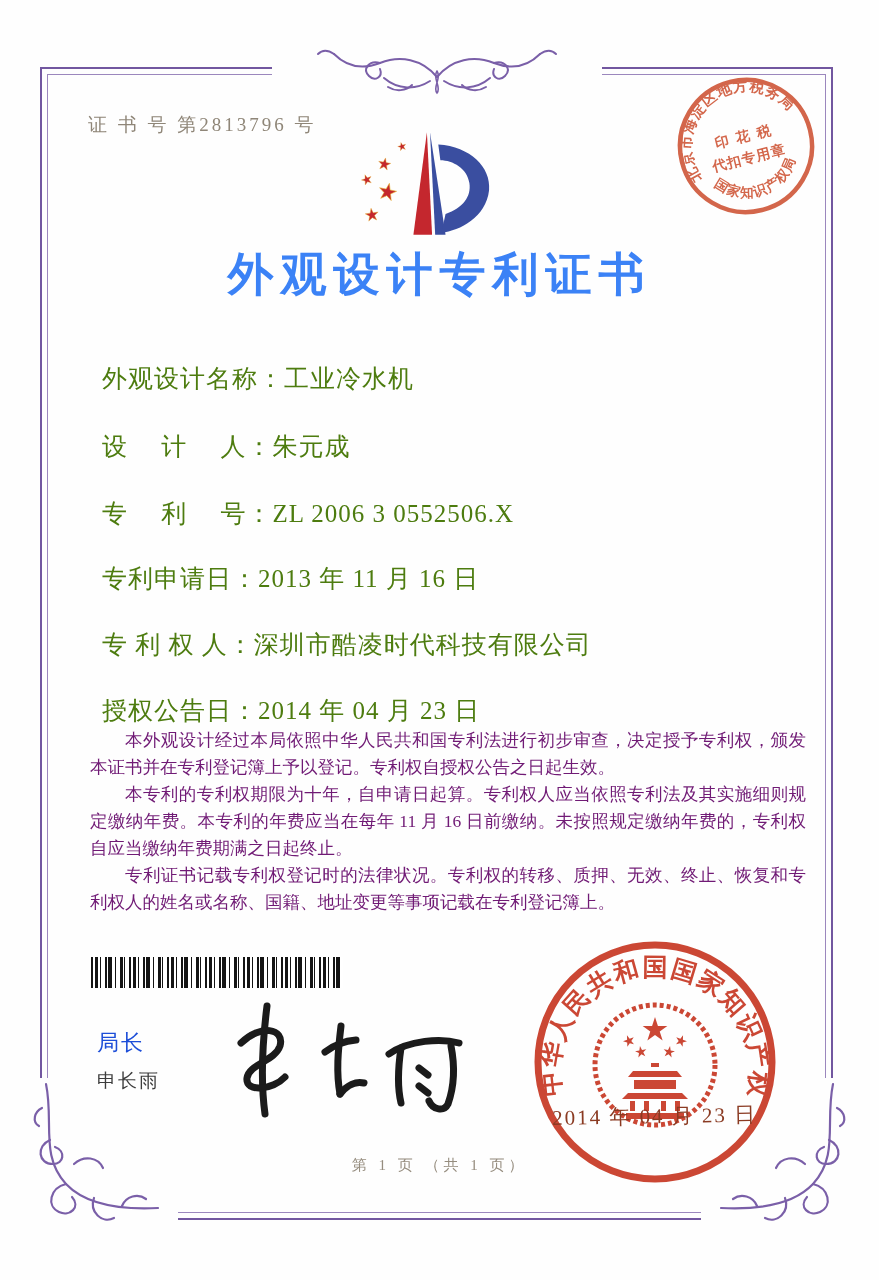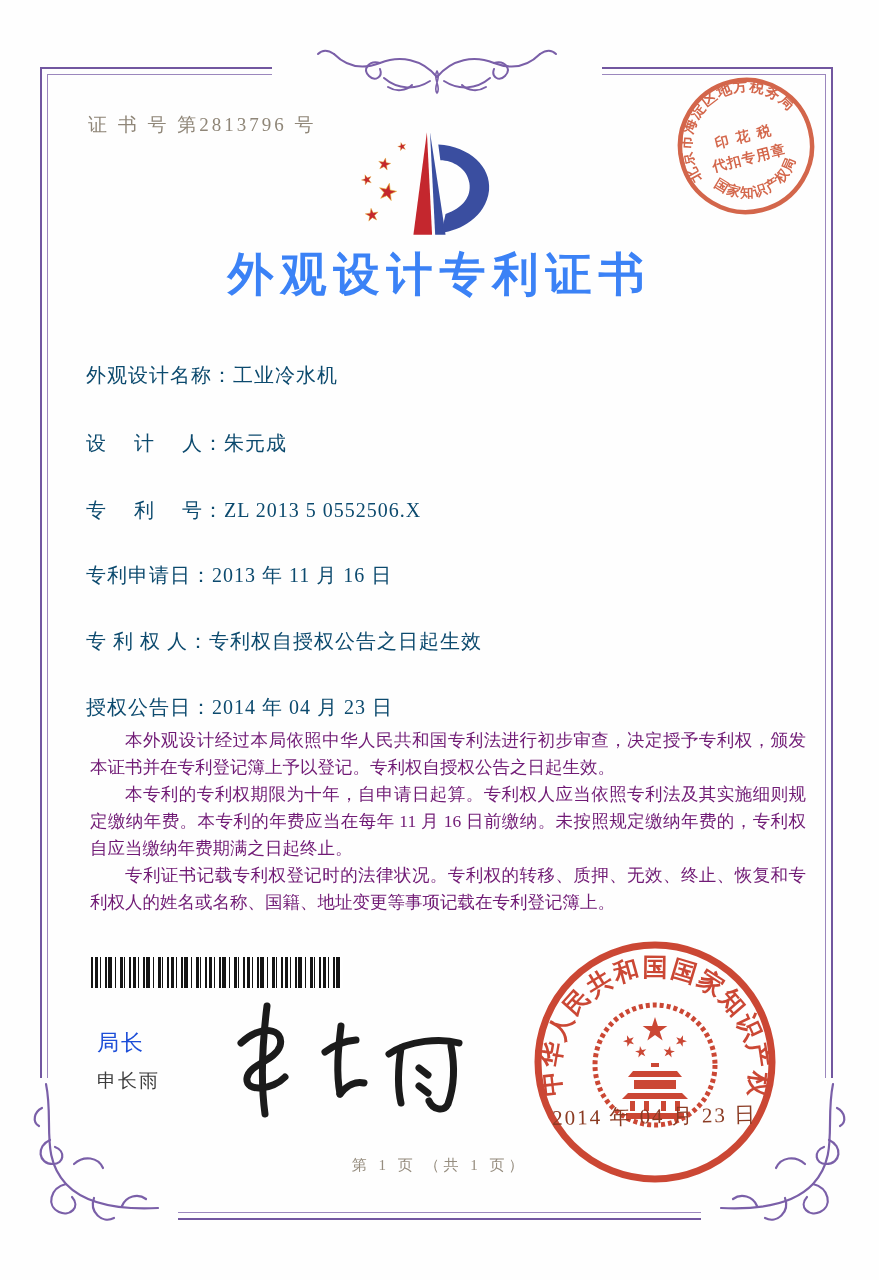--- a/index.html
+++ b/index.html
@@ -16,22 +16,22 @@
     border:1px solid #9b87bd;}
   .ornament{position:absolute;z-index:2;}
   .ornament svg{display:block;}
   
   .cert-number{position:absolute;left:88px;top:112px;font-size:19px;
     letter-spacing:3px;color:#8f8678;z-index:3;}
   .logo{position:absolute;left:352px;top:128px;width:156px;height:114px;z-index:3;}
   .title{position:absolute;left:0;top:244px;width:879px;text-align:center;
     font-size:46px;letter-spacing:7px;color:#3b82f6;font-weight:bold;z-index:3;}
   
-  .field{position:absolute;left:86px;font-size:20px;letter-spacing:1px;
-    color:#0c4a6e;white-space:nowrap;z-index:3;}
+  .field{position:absolute;left:102px;font-size:25px;letter-spacing:1px;
+    color:#4d7c0f;white-space:nowrap;z-index:3;}
   
   .body-text{position:absolute;left:90px;top:727px;width:716px;font-size:17.5px;
     line-height:27px;color:#701a75;text-align:justify;z-index:3;}
   .body-text p{margin:0;text-indent:2em;}
   
   .barcode{position:absolute;left:91px;top:957px;width:252px;height:31px;z-index:3;
     background:
       repeating-linear-gradient(90deg,
         #141414 0 2px,#fff 2px 4px,#141414 4px 7px,#fff 7px 9px,
         #141414 9px 10px,#fff 10px 14px,#141414 14px 16px,#fff 16px 17px,
@@ -131,27 +131,27 @@
 
   <div class="title">外观设计专利证书</div>
 
   <div class="field" style="top:362px;">
     <span>外观设计名称：</span><span>工业冷水机</span>
   </div>
   <div class="field" style="top:430px;">
     <span>设　 计　 人：</span><span>朱元成</span>
   </div>
   <div class="field" style="top:497px;">
-    <span>专　 利　 号：</span><span>ZL 2013 5 0552506.X</span>
+    <span>专　 利　 号：</span><span>ZL 2006 3 0552506.X</span>
   </div>
   <div class="field" style="top:562px;">
     <span>专利申请日：</span><span>2013 年 11 月 16 日</span>
   </div>
   <div class="field" style="top:628px;">
-    <span>专 利 权 人：</span><span>专利权自授权公告之日起生效</span>
+    <span>专 利 权 人：</span><span>深圳市酷凌时代科技有限公司</span>
   </div>
   <div class="field" style="top:694px;">
     <span>授权公告日：</span><span>2014 年 04 月 23 日</span>
   </div>
 
   <div class="body-text">
     <p>本外观设计经过本局依照中华人民共和国专利法进行初步审查，决定授予专利权，颁发本证书并在专利登记簿上予以登记。专利权自授权公告之日起生效。</p>
     <p>本专利的专利权期限为十年，自申请日起算。专利权人应当依照专利法及其实施细则规定缴纳年费。本专利的年费应当在每年 11 月 16 日前缴纳。未按照规定缴纳年费的，专利权自应当缴纳年费期满之日起终止。</p>
     <p>专利证书记载专利权登记时的法律状况。专利权的转移、质押、无效、终止、恢复和专利权人的姓名或名称、国籍、地址变更等事项记载在专利登记簿上。</p>
   </div>

